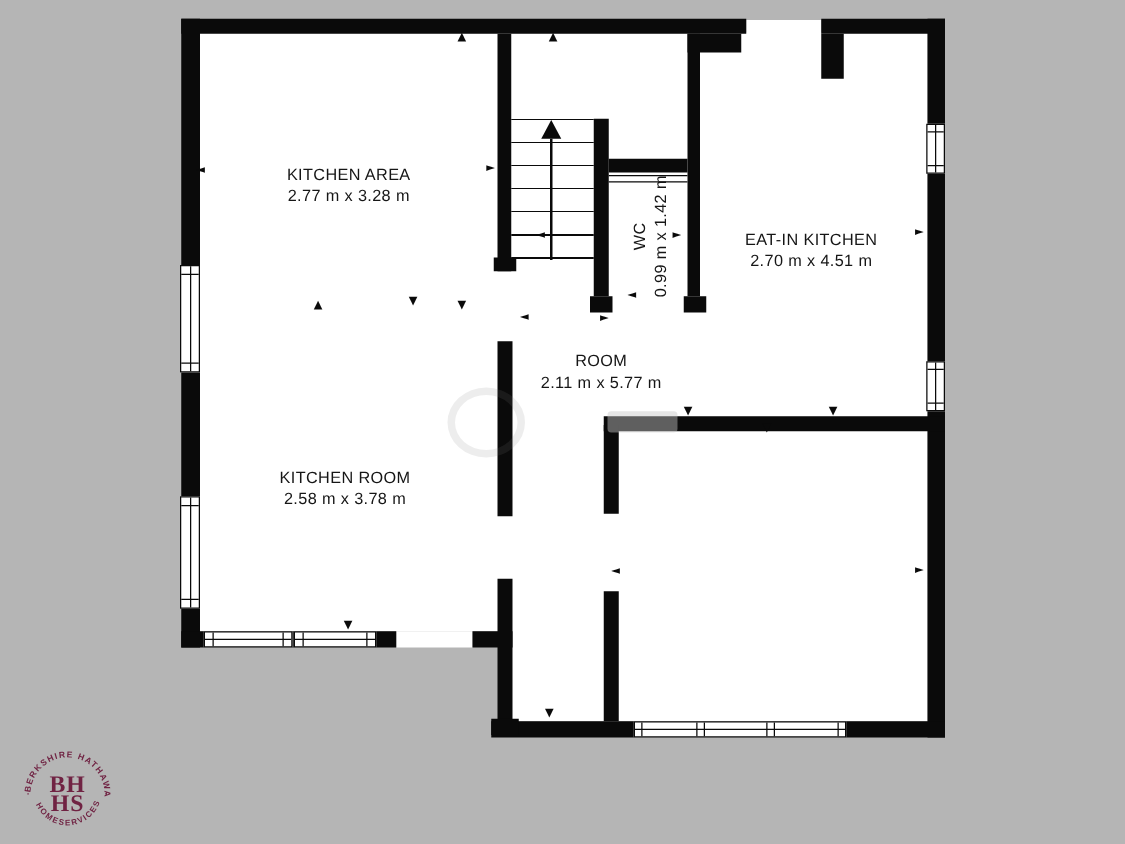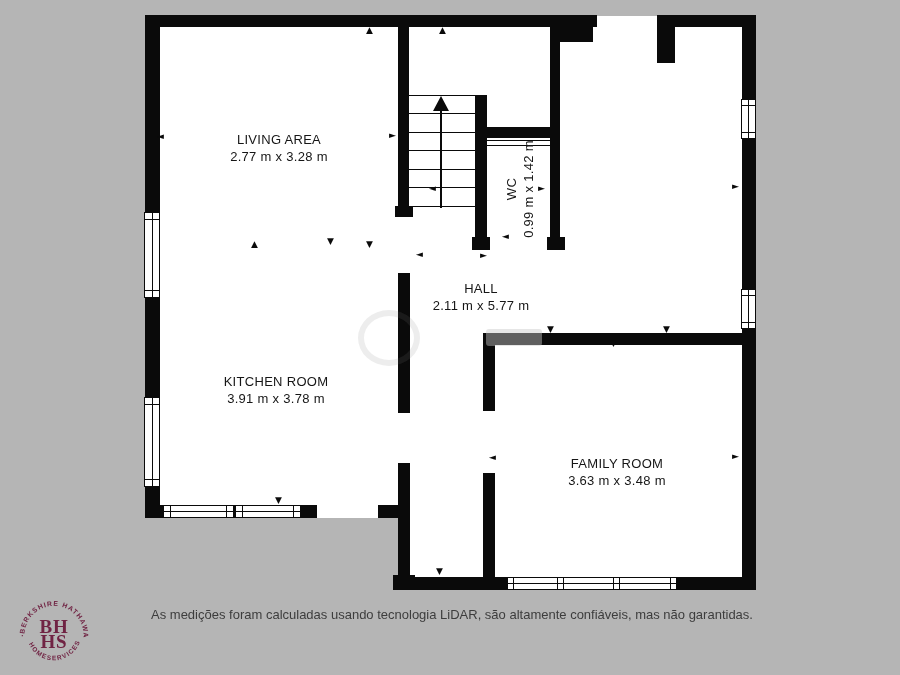--- a/index.html
+++ b/index.html
@@ -126,38 +126,38 @@
   </div>
 
   <div class="stairs"></div>
   <div class="stair-arrow-stem"></div>
   <div class="stair-arrow-head"></div>
 
   <div class="wm-ring"></div>
   <div class="wm-blob"></div>
 
   <div class="lbl" style="left:279px;top:148px;">
-    <div>LIVING AREA</div>
+    <div>KITCHEN AREA</div>
     <div>2.77 m x 3.28 m</div>
+  </div>
+  <div class="lbl" style="left:649px;top:200px;">
+    <div>EAT-IN KITCHEN</div>
+    <div>2.70 m x 4.51 m</div>
   </div>
   <div class="lbl rot" style="left:520px;top:189px;">
     <div>WC</div>
     <div>0.99 m x 1.42 m</div>
   </div>
   <div class="lbl" style="left:481px;top:297px;">
-    <div>HALL</div>
+    <div>ROOM</div>
     <div>2.11 m x 5.77 m</div>
   </div>
   <div class="lbl" style="left:276px;top:390px;">
     <div>KITCHEN ROOM</div>
-    <div>3.91 m x 3.78 m</div>
-  </div>
-  <div class="lbl" style="left:617px;top:472px;">
-    <div>FAMILY ROOM</div>
-    <div>3.63 m x 3.48 m</div>
+    <div>2.58 m x 3.78 m</div>
   </div>
 
   <span class="mk" style="left:366px;top:26px;">▲</span>
   <span class="mk" style="left:439px;top:26px;">▲</span>
   <span class="mk" style="left:157px;top:132px;">◄</span>
   <span class="mk" style="left:389px;top:131px;">►</span>
   <span class="mk" style="left:429px;top:184px;">◄</span>
   <span class="mk" style="left:538px;top:184px;">►</span>
   <span class="mk" style="left:732px;top:182px;">►</span>
   <span class="mk" style="left:366px;top:240px;">▼</span>
@@ -169,21 +169,20 @@
   <span class="mk" style="left:436px;top:567px;">▼</span>
   <span class="mk" style="left:489px;top:453px;">◄</span>
   <span class="mk" style="left:732px;top:452px;">►</span>
   <span class="mk" style="left:610px;top:339px;">▼</span>
   <span class="mk" style="left:547px;top:325px;">▼</span>
   <span class="mk" style="left:663px;top:325px;">▼</span>
   <span class="mk" style="left:275px;top:496px;">▼</span>
 </div>
 
 <div class="disclaimer">
-  <div>As medições foram calculadas usando tecnologia LiDAR, são altamente confiáveis, mas não garantidas.</div>
 </div>
 
 <svg class="logo" width="76" height="76" viewBox="0 0 100 100">
   <defs>
     <path id="arcTop" d="M 11,52 A 39,39 0 0 1 89,52"></path>
     <path id="arcBottom" d="M 15,57 A 36,36 0 0 0 85,57"></path>
   </defs>
   <g fill="#702343">
     <text font-size="9" font-weight="bold" letter-spacing="1.4" font-family="Liberation Sans, sans-serif">
       <textPath href="#arcTop" startOffset="2">BERKSHIRE HATHAWAY</textPath>

